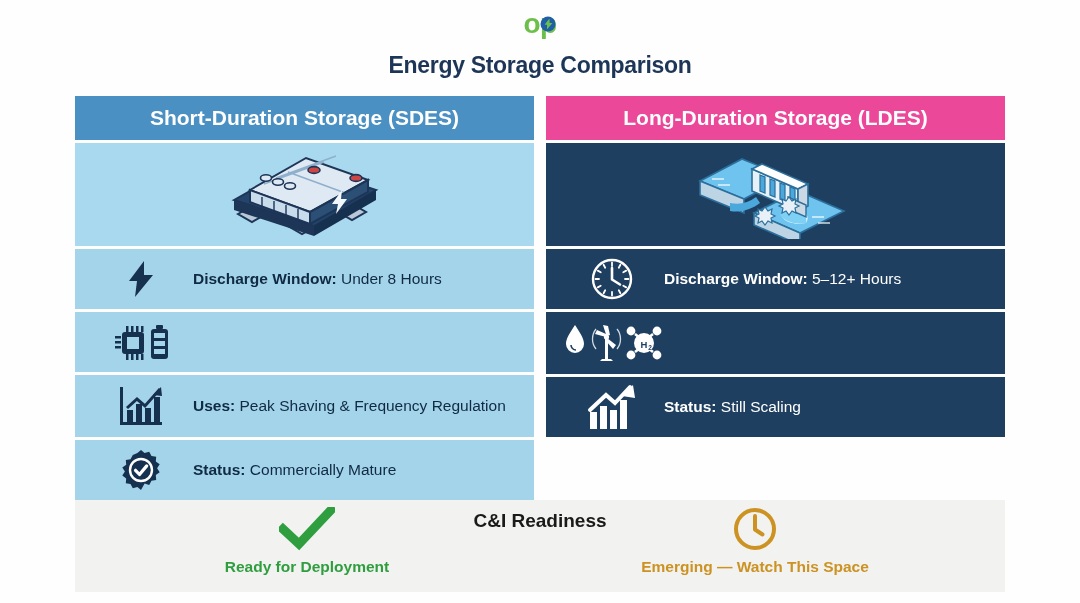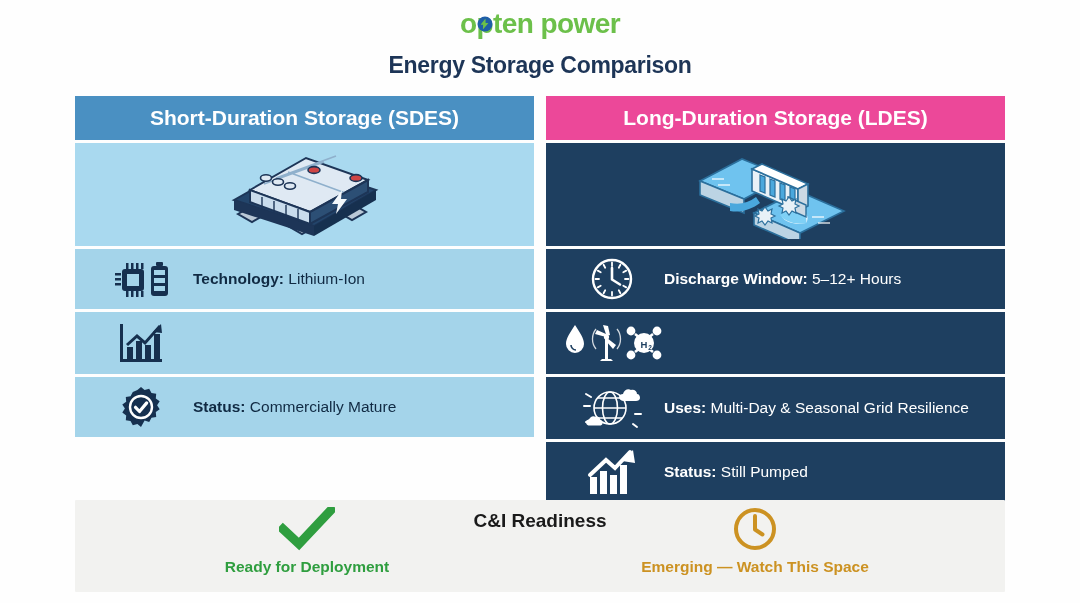--- a/index.html
+++ b/index.html
@@ -103,21 +103,20 @@
 <div class="page">
 
   <div class="logo-wrap">
     <div class="logo-text">
       <span>o</span>
         <span class="logo-o-bolt">p<span class="logo-bolt-badge">
             <svg width="8" height="11" viewBox="0 0 8 11">
               <path d="M5 0L0 6.2h2.6L2.4 11 8 4.5H5.1z" fill="#6cc04a"></path>
             </svg>
           </span></span>
-        <span>ten power</span>
     </div>
   </div>
 
   <div class="title">Energy Storage Comparison</div>
 
   <div class="table">
 
     <div class="col sdes">
       <div class="col-header">Short-Duration Storage (SDES)</div>
 
@@ -145,20 +144,31 @@
           <path d="M122 38l-10 14h6l-2 10 11-15h-6z" fill="#f3f8fc"></path>
 
           <ellipse cx="94" cy="18" rx="6" ry="3.4" fill="#cf4545" stroke="#1d3557" stroke-width="1.6"></ellipse>
           <ellipse cx="136" cy="26" rx="6" ry="3.4" fill="#cf4545" stroke="#1d3557" stroke-width="1.6"></ellipse>
           <ellipse cx="46" cy="26" rx="5.5" ry="3.2" fill="#dfe9f3" stroke="#1d3557" stroke-width="1.6"></ellipse>
           <ellipse cx="58" cy="30" rx="5.5" ry="3.2" fill="#dfe9f3" stroke="#1d3557" stroke-width="1.6"></ellipse>
           <ellipse cx="70" cy="34" rx="5.5" ry="3.2" fill="#dfe9f3" stroke="#1d3557" stroke-width="1.6"></ellipse>
         </svg>
       </div>
 
+      <div class="row">
+        <div class="row-icon">
+          <svg width="26" height="36" viewBox="0 0 26 36">
+              <path d="M16 0L1 20h8L7 36 25 14h-9z" fill="#16304f"></path>
+            </svg>
+        </div>
+        <div class="row-text">
+          <b>Discharge Window:</b> 
+          <span>Under 8 Hours</span>
+        </div>
+      </div>
 
       <div class="row">
         <div class="row-icon">
           <svg width="54" height="36" viewBox="0 0 54 36">
             <g fill="#16304f">
               <rect x="8" y="8" width="22" height="22" rx="3"></rect>
               <rect x="13" y="13" width="12" height="12" fill="#a4d4ea"></rect>
               <rect x="12" y="2" width="2.5" height="6"></rect>
                 <rect x="17" y="2" width="2.5" height="6"></rect>
               <rect x="22" y="2" width="2.5" height="6"></rect>
@@ -171,41 +181,41 @@
                 <rect x="1" y="17" width="6" height="2.5"></rect>
               <rect x="1" y="22" width="6" height="2.5"></rect>
               <rect x="42" y="1" width="7" height="4" rx="1"></rect>
               <rect x="37" y="5" width="17" height="30" rx="3"></rect>
               <rect x="40" y="9" width="11" height="5" fill="#a4d4ea"></rect>
               <rect x="40" y="17" width="11" height="5" fill="#a4d4ea"></rect>
               <rect x="40" y="25" width="11" height="5" fill="#a4d4ea"></rect>
             </g>
           </svg>
         </div>
-        <div class="row-text">
-          <b>Technology:</b> 
-          <span>Lithium-Ion</span>
-        </div>
       </div>
 
       <div class="row tall">
         <div class="row-icon">
           <svg width="44" height="40" viewBox="0 0 44 40">
             <g fill="#16304f">
               <rect x="1" y="1" width="3" height="38"></rect>
                 <rect x="1" y="36" width="42" height="3"></rect>
               <rect x="8" y="24" width="6" height="12"></rect>
                 <rect x="17" y="18" width="6" height="18"></rect>
               <rect x="26" y="22" width="6" height="14"></rect>
                 <rect x="35" y="11" width="6" height="25"></rect>
               <path d="M8 22l10-9 8 7L41 3" stroke="#16304f" stroke-width="3" fill="none"></path>
               <path d="M42 1l1 9-9-1z"></path>
             </g>
           </svg>
         </div>
+        <div class="row-text">
+          <b>Uses:</b> 
+          <span>Peak Shaving &amp; Frequency Regulation</span>
+        </div>
       </div>
 
       <div class="row">
         <div class="row-icon">
           <svg width="40" height="40" viewBox="0 0 40 40">
             <path d="M20 0l3.6 3 4.6-1.3 2.3 4.2 4.7.8-.4 4.8 3.9 2.8-2.6 4 2.6 4-3.9 2.8.4 4.8-4.7.8-2.3 4.2-4.6-1.3L20 40l-3.6-3-4.6 1.3-2.3-4.2-4.7-.8.4-4.8L1.3 25.6l2.6-4-2.6-4 3.9-2.8-.4-4.8 4.7-.8 2.3-4.2L16.4 3z" fill="#16304f"></path>
             <circle cx="20" cy="20" r="11" fill="none" stroke="#ffffff" stroke-width="2.4"></circle>
             <path d="M14.5 20.3l4 4.2 7.2-8.6" fill="none" stroke="#ffffff" stroke-width="3.2" stroke-linecap="round" stroke-linejoin="round"></path>
           </svg>
         </div>
@@ -303,59 +313,37 @@
             </g>
             <g stroke="#ffffff" stroke-width="2.6">
               <path d="M73 11l5 4M91 11l-5 4M73 29l5-4M91 29l-5-4"></path>
             </g>
             <text x="82" y="24.5" font-family="Liberation Sans, sans-serif" font-size="9.5" font-weight="bold" fill="#1e3f60" text-anchor="middle">H</text>
             <text x="88" y="26.5" font-family="Liberation Sans, sans-serif" font-size="6.5" font-weight="bold" fill="#1e3f60" text-anchor="middle">2</text>
           </svg>
         </div>
       </div>
 
-      <div class="row tall">
-        <div class="row-icon">
-          <svg width="62" height="48" viewBox="0 0 62 48">
-            <g stroke="#ffffff" stroke-width="1.6" fill="none">
-              <circle cx="29" cy="24" r="16"></circle>
-              <ellipse cx="29" cy="24" rx="7.5" ry="16"></ellipse>
-              <path d="M13 24h32M16.5 14h25M16.5 34h25"></path>
-            </g>
-            <g stroke="#ffffff" stroke-width="2" stroke-linecap="round">
-              <path d="M5 10l5 3M3 22h6M5 38l5-3M52 40l4 3M54 30h6M52 12l5 3"></path>
-            </g>
-            <g fill="#ffffff">
-              <path d="M42 10c1-4 5-6 8-4 3-1 6 1 6 4 2 0 3 2 3 4 0 2-2 3-4 3H43c-3 0-5-2-5-4s2-3 4-3z"></path>
-              <path d="M8 36c.8-3.2 4-4.8 6.4-3.2 2.4-.8 4.8.8 4.8 3.2 1.6 0 2.4 1.6 2.4 3.2 0 1.6-1.6 2.4-3.2 2.4H9c-2.4 0-4-1.6-4-3.2s1.6-2.4 3-2.4z"></path>
-            </g>
-          </svg>
-        </div>
-        <div class="row-text">
-          <b>Uses:</b> 
-          <span>Multi-Day &amp; Seasonal Grid Resilience</span>
-        </div>
-      </div>
 
       <div class="row">
         <div class="row-icon">
           <svg width="52" height="46" viewBox="0 0 52 46">
             <g fill="#ffffff">
               <rect x="4" y="28" width="7" height="17"></rect>
               <rect x="14" y="22" width="7" height="23"></rect>
               <rect x="24" y="26" width="7" height="19"></rect>
               <rect x="34" y="16" width="7" height="29"></rect>
               <path d="M4 26L20 11l9 8L44 3" stroke="#ffffff" stroke-width="4" fill="none" stroke-linecap="round"></path>
               <path d="M47 1l2 13-13-2z"></path>
             </g>
           </svg>
         </div>
         <div class="row-text">
           <b>Status:</b> 
-          <span>Still Pumped</span>
+          <span>Still Scaling</span>
         </div>
       </div>
     </div>
   </div>
 
   <div class="footer">
     <div class="footer-title">C&amp;I Readiness</div>
 
     <div class="footer-item right">
       <div class="footer-icon">

